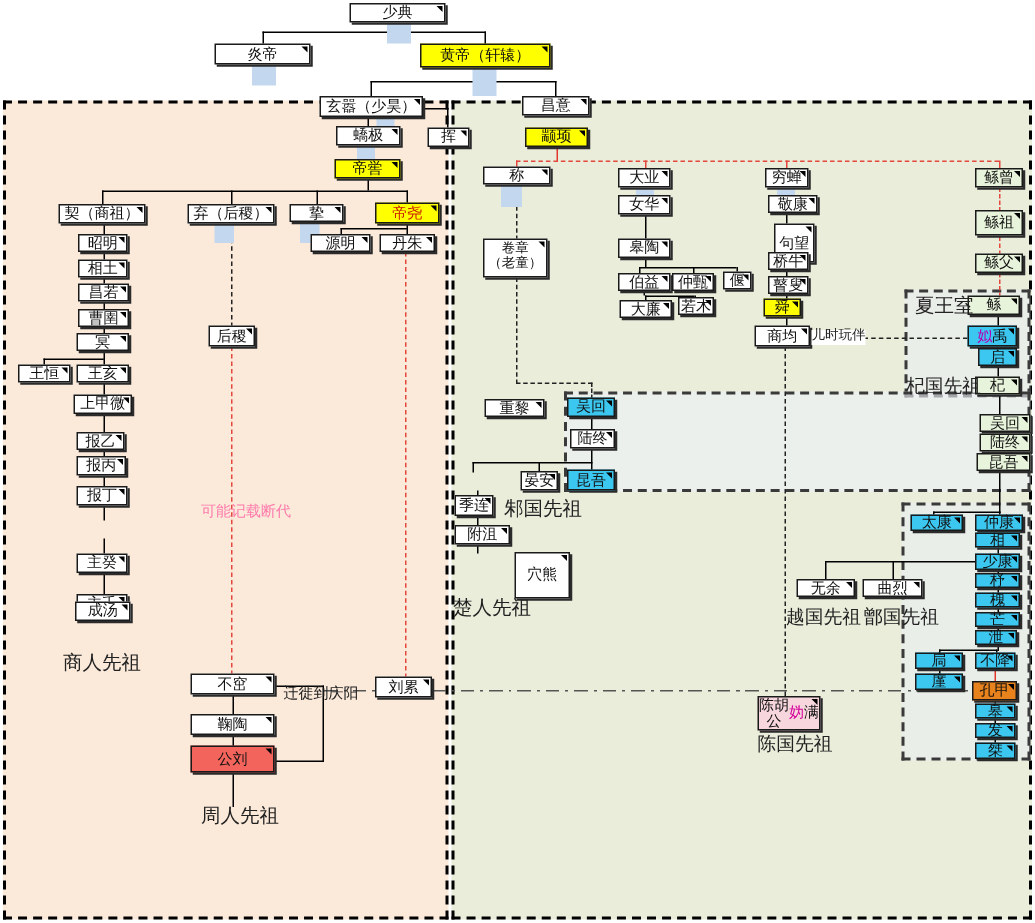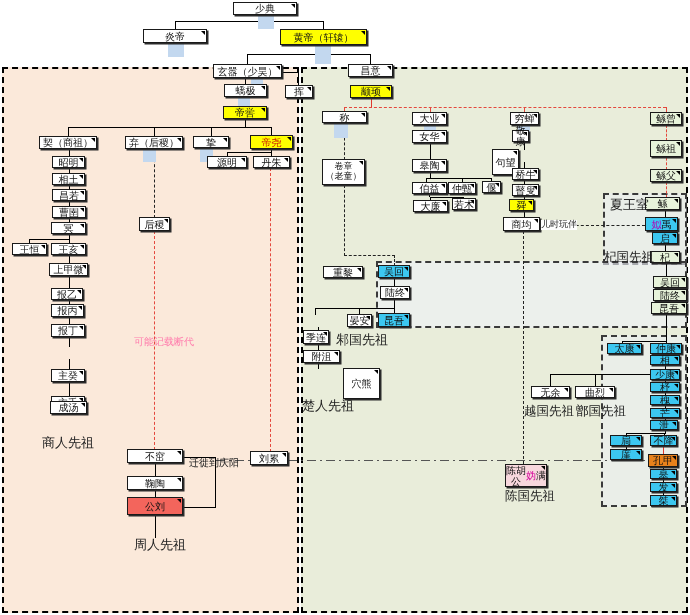--- a/index.html
+++ b/index.html
@@ -86,22 +86,22 @@
 （老童）</div>
       <div class="bx" style="left: 412px; top: 112px; width: 35px; height: 13px;">大业</div>
       <div class="bx" style="left: 412px; top: 130px; width: 35px; height: 13px;">女华</div>
       <div class="bx" style="left: 412px; top: 159px; width: 35px; height: 13px;">皋陶</div>
       <div class="bx" style="left: 412px; top: 182px; width: 35px; height: 12px;">伯益</div>
       <div class="bx" style="left: 448px; top: 182px; width: 28px; height: 12px;">仲甄</div>
       <div class="bx" style="left: 482px; top: 181px; width: 19px; height: 12px;">偃</div>
       <div class="bx" style="left: 413px; top: 200px; width: 35px; height: 12px;">大廉</div>
       <div class="bx" style="left: 452px; top: 198px; width: 24px; height: 12px;">若木</div>
       <div class="bx" style="left: 510px; top: 112px; width: 29px; height: 13px;">穷蝉</div>
-      <div class="bx" style="left: 512px; top: 130px; width: 17px; height: 12px;">敬康</div>
-      <div class="bx" style="left: 492px; top: 149px; width: 27px; height: 26px;">句望</div>
+      <div class="bx" style="left: 512px; top: 130px; width: 33px; height: 12px;">敬康</div>
+      <div class="bx" style="left: 516px; top: 149px; width: 27px; height: 26px;">句望</div>
       <div class="bx" style="left: 512px; top: 168px; width: 27px; height: 12px;">桥牛</div>
       <div class="bx" style="left: 512px; top: 184px; width: 27px; height: 12px;">瞽叟</div>
       <div class="bx yellow" style="left: 509px; top: 199px; width: 25px; height: 12px;">舜</div>
       <div class="bx" style="left: 503px; top: 217px; width: 37px; height: 14px;">商均</div>
       <div class="bx" style="left: 323px; top: 266px; width: 40px; height: 12px;">重黎</div>
       <div class="bx cyan" style="left: 378px; top: 265px; width: 32px; height: 13px;">吴回</div>
       <div class="bx" style="left: 380px; top: 286px; width: 30px; height: 13px;">陆终</div>
       <div class="bx" style="left: 303px; top: 330px; width: 26px; height: 14px;">季连</div>
       <div class="bx" style="left: 347px; top: 314px; width: 25px; height: 13px;">晏安</div>
       <div class="bx cyan" style="left: 378px; top: 313px; width: 32px; height: 14px;">昆吾</div>

